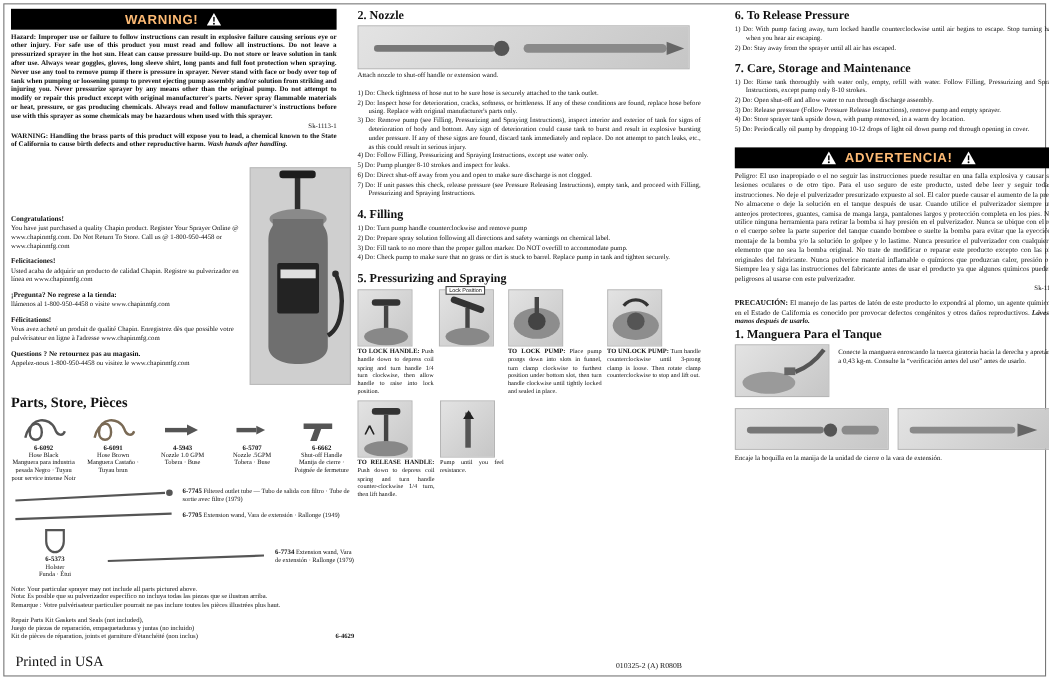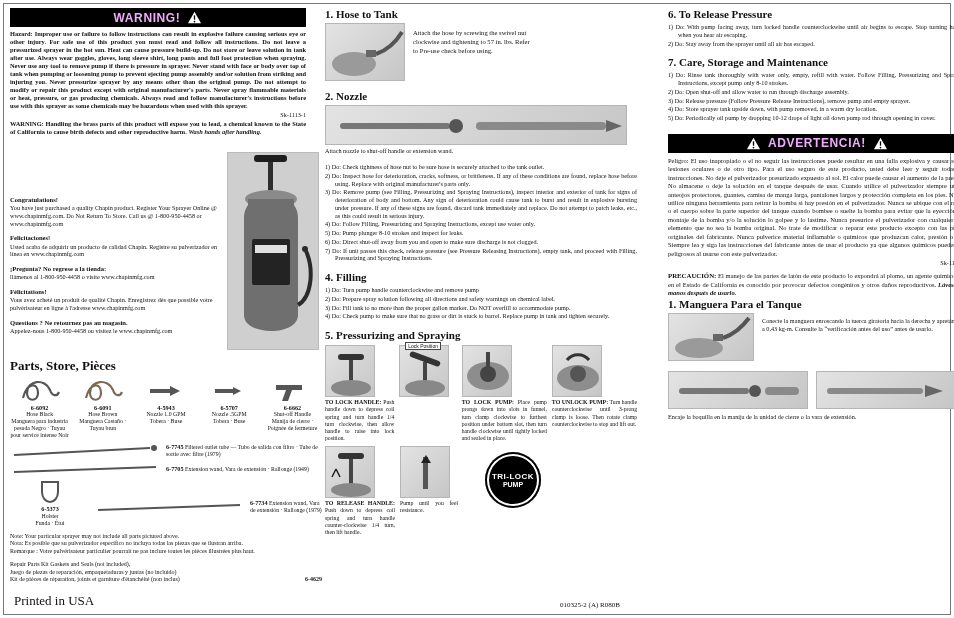--- a/index.html
+++ b/index.html
@@ -1,21 +1,21 @@
 <!DOCTYPE html>
 <html><head>
 <meta charset="utf-8">
 <style>
   *{margin:0;padding:0;box-sizing:border-box}
   html,body{width:954px;height:618px;overflow:hidden;background:#fff}
   .sheet{position:relative;width:954px;height:618px;background:#fff;font-family:"Liberation Serif",serif;color:#111}
   .frame{position:absolute;inset:3px;border:1px solid #777;pointer-events:none}
 
   
-  .banner{background:#000;color:#f0abfc;height:19px;display:flex;align-items:center;justify-content:center;gap:7px;
+  .banner{background:#000;color:#fdba74;height:19px;display:flex;align-items:center;justify-content:center;gap:7px;
           font-family:"Liberation Sans",sans-serif;font-weight:bold;font-size:12px;letter-spacing:.6px}
   .banner svg{flex:0 0 auto}
 
   
   .col-left{position:absolute;left:10px;top:8px;width:296px}
   .warn-body{font-size:6.4px;line-height:1.25;text-align:justify;font-weight:bold;margin-top:3px}
   .sk{font-size:6.2px;text-align:right;margin-top:1px}
   .lead-warn{font-size:6.4px;line-height:1.25;text-align:justify;margin-top:2px;font-weight:bold}
   .lead-warn i{font-style:italic}
 
@@ -240,33 +240,20 @@
       <div>Repair Parts Kit Gaskets and Seals (not included),</div>
       <div>Juego de piezas de reparación, empaquetaduras y juntas (no incluido)</div>
       <div class="line3">
         <span>Kit de pièces de réparation, joints et garniture d'étanchéité (non inclus)</span>
         <b>6-4629</b>
       </div>
     </div>
   </section>
 
   <section class="col-mid">
-    <div class="sec-block">
-      <h3 class="sec">1. Hose to Tank</h3>
-      <div class="s1-row">
-        <div class="ph ph1">
-          <svg width="80" height="58" viewBox="0 0 80 58">
-              <ellipse cx="28" cy="40" rx="22" ry="12" fill="#9a9a9a"></ellipse>
-              <rect x="40" y="26" width="10" height="7" fill="#666"></rect>
-              <path d="M50 30 C 62 26, 70 18, 76 8" stroke="#555" stroke-width="4" fill="none"></path>
-            </svg>
-        </div>
-        <p class="s1-cap">Attach the hose by screwing the swivel nut clockwise and tightening to 57 in. lbs. Refer to Pre-use check before using.</p>
-      </div>
-    </div>
 
     <div class="sec-block">
       <h3 class="sec">2. Nozzle</h3>
       <div class="ph ph2">
         <svg width="302" height="40" viewBox="0 0 302 40">
             <rect x="14" y="17" width="110" height="6" rx="3" fill="#777"></rect>
             <circle cx="130" cy="20" r="7" fill="#555"></circle>
             <rect x="150" y="16" width="130" height="8" rx="4" fill="#8a8a8a"></rect>
             <path d="M280 14 l16 6 l-16 6 z" fill="#666"></path>
           </svg>
@@ -353,26 +340,20 @@
           <p class="figcap"><b>TO RELEASE HANDLE:</b> <span>Push down to depress coil spring and turn handle counter-clockwise 1/4 turn, then lift handle.</span></p>
         </div>
         <div class="figcell fc2">
           <div class="ph phfig">
             <svg width="50" height="52" viewBox="0 0 50 52">
                 <rect x="22" y="10" width="5" height="32" fill="#555"></rect>
                 <path d="M25 8 l-5 8 h10 z" fill="#222"></path>
               </svg>
           </div>
           <p class="figcap"><span>Pump until you feel resistance.</span></p>
-        </div>
-        <div class="figcell">
-          <div class="trilock">
-            <span class="t1">TRI-LOCK</span>
-            <span class="t2">PUMP</span>
-          </div>
         </div>
       </div>
     </div>
   </section>
 
   <section class="col-right">
     <div class="sec-block">
       <h3 class="sec">6. To Release Pressure</h3>
       <div class="steps">
         <div class="step">1) Do: With pump facing away, turn locked handle counterclockwise until air begins to escape. Stop turning handle when you hear air escaping.</div>

